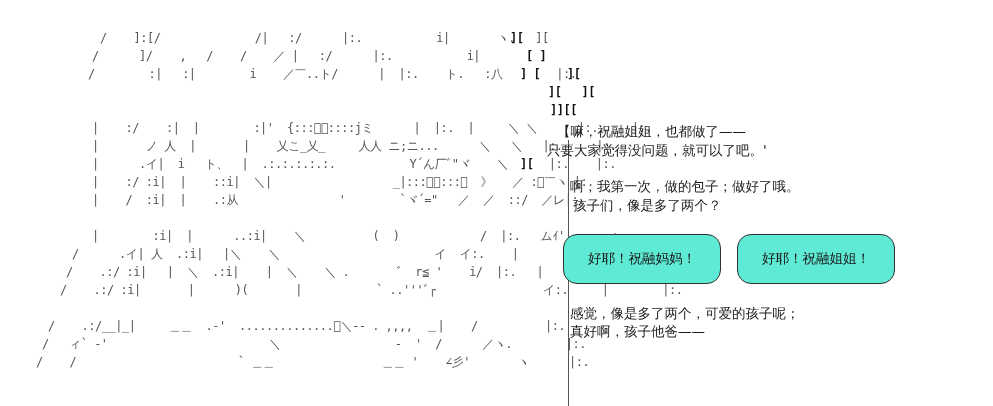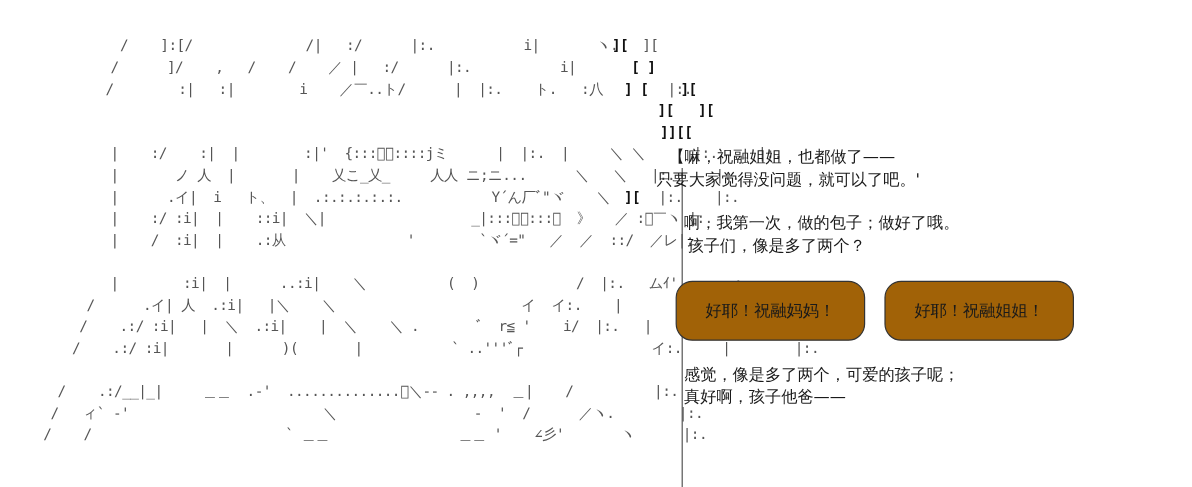--- a/index.html
+++ b/index.html
@@ -15,21 +15,21 @@
   .dialog {
     position: absolute; white-space: pre;
     font-family: "DejaVu Sans", sans-serif;
     font-size: 13.5px; line-height: 18px; color: #1a1a1a;
   }
   .bracket { color: #111111; font-weight: bold; }
   .bubble {
     position: absolute; border: 1px solid #333; border-radius: 14px;
     font-family: "DejaVu Sans", sans-serif; font-size: 13.5px; color: #1a1a1a;
     display: flex; align-items: center; justify-content: center;
-    background: #a16207;
+    background: #5eead4;
   }
   .vbar { position: absolute; width: 1px; background: #555; }
 </style>
 </head>
 <body>
 
 <div class="art">
   <div class="line" style="left:100px;top:30px">/    ]:[/              /|   :/      |:.           i|       ヽ.   ][</div>
   <div class="line" style="left:92px;top:48px">/      ]/    ,   /    /    ／ |   :/      |:.           i|</div>
   <div class="line" style="left:88px;top:66px">/        :|   :|        i    ／￣..ト/      |  |:.    ト.   :八        |:.</div>

